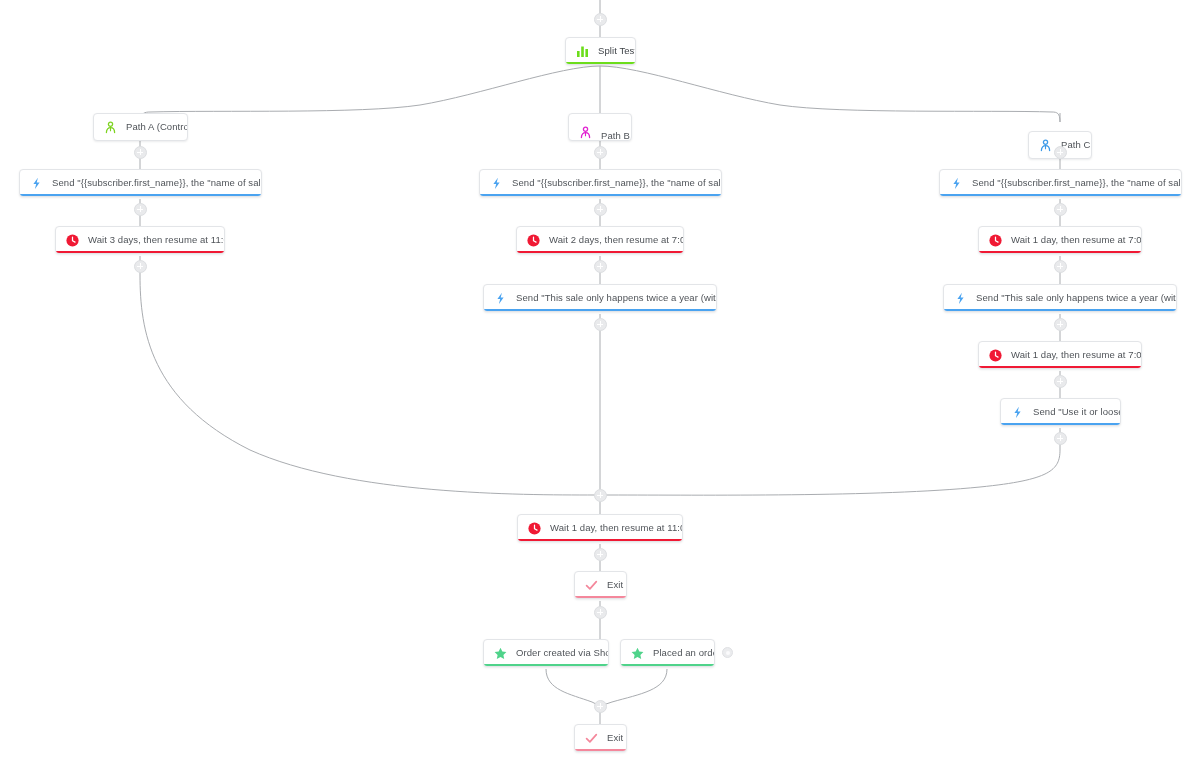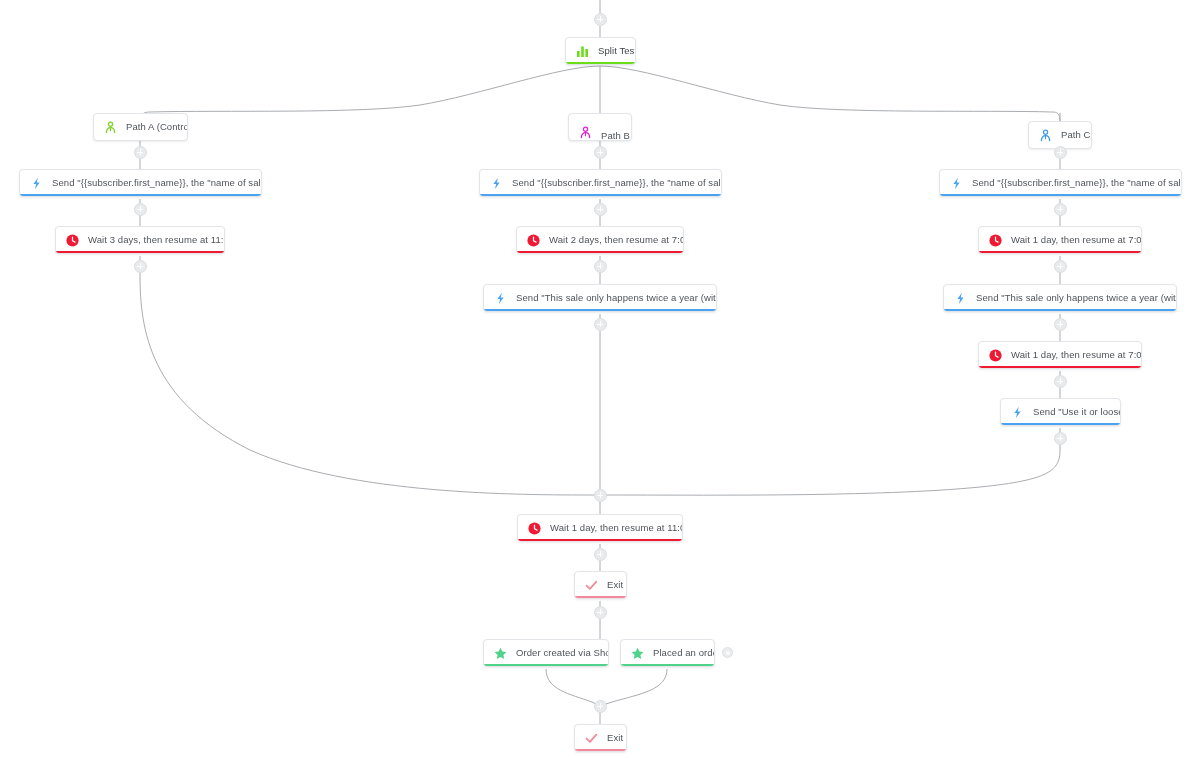--- a/index.html
+++ b/index.html
@@ -163,21 +163,21 @@
     <div class="node path" style="left: 568px; top: 113px; width: 64px; align-items: flex-end;">
       <span class="ico">
         <svg width="13" height="13" viewBox="0 0 13 13">
           <circle cx="6.5" cy="3.2" r="2.1" fill="none" stroke="#e020d0" stroke-width="1.3"></circle>
           <path d="M2.4 11.6 C2.4 8.2 4.3 6.6 6.5 6.6 C8.7 6.6 10.6 8.2 10.6 11.6" fill="none" stroke="#e020d0" stroke-width="1.3" stroke-linecap="round"></path>
           <path d="M6.5 6.8 L6.5 10.2" stroke="#e020d0" stroke-width="1.1"></path>
         </svg>
       </span>
       <span class="lbl">Path B</span>
     </div>
-    <div class="node path" style="left: 1028px; top: 121px; width: 64px;">
+    <div class="node path" style="left: 1028px; top: 131px; width: 64px;">
       <span class="ico">
         <svg width="13" height="13" viewBox="0 0 13 13">
           <circle cx="6.5" cy="3.2" r="2.1" fill="none" stroke="#3d9ae8" stroke-width="1.3"></circle>
           <path d="M2.4 11.6 C2.4 8.2 4.3 6.6 6.5 6.6 C8.7 6.6 10.6 8.2 10.6 11.6" fill="none" stroke="#3d9ae8" stroke-width="1.3" stroke-linecap="round"></path>
           <path d="M6.5 6.8 L6.5 10.2" stroke="#3d9ae8" stroke-width="1.1"></path>
         </svg>
       </span>
       <span class="lbl">Path C</span>
     </div>
     <div class="node send" style="left: 19px; top: 169px; width: 243px;">

